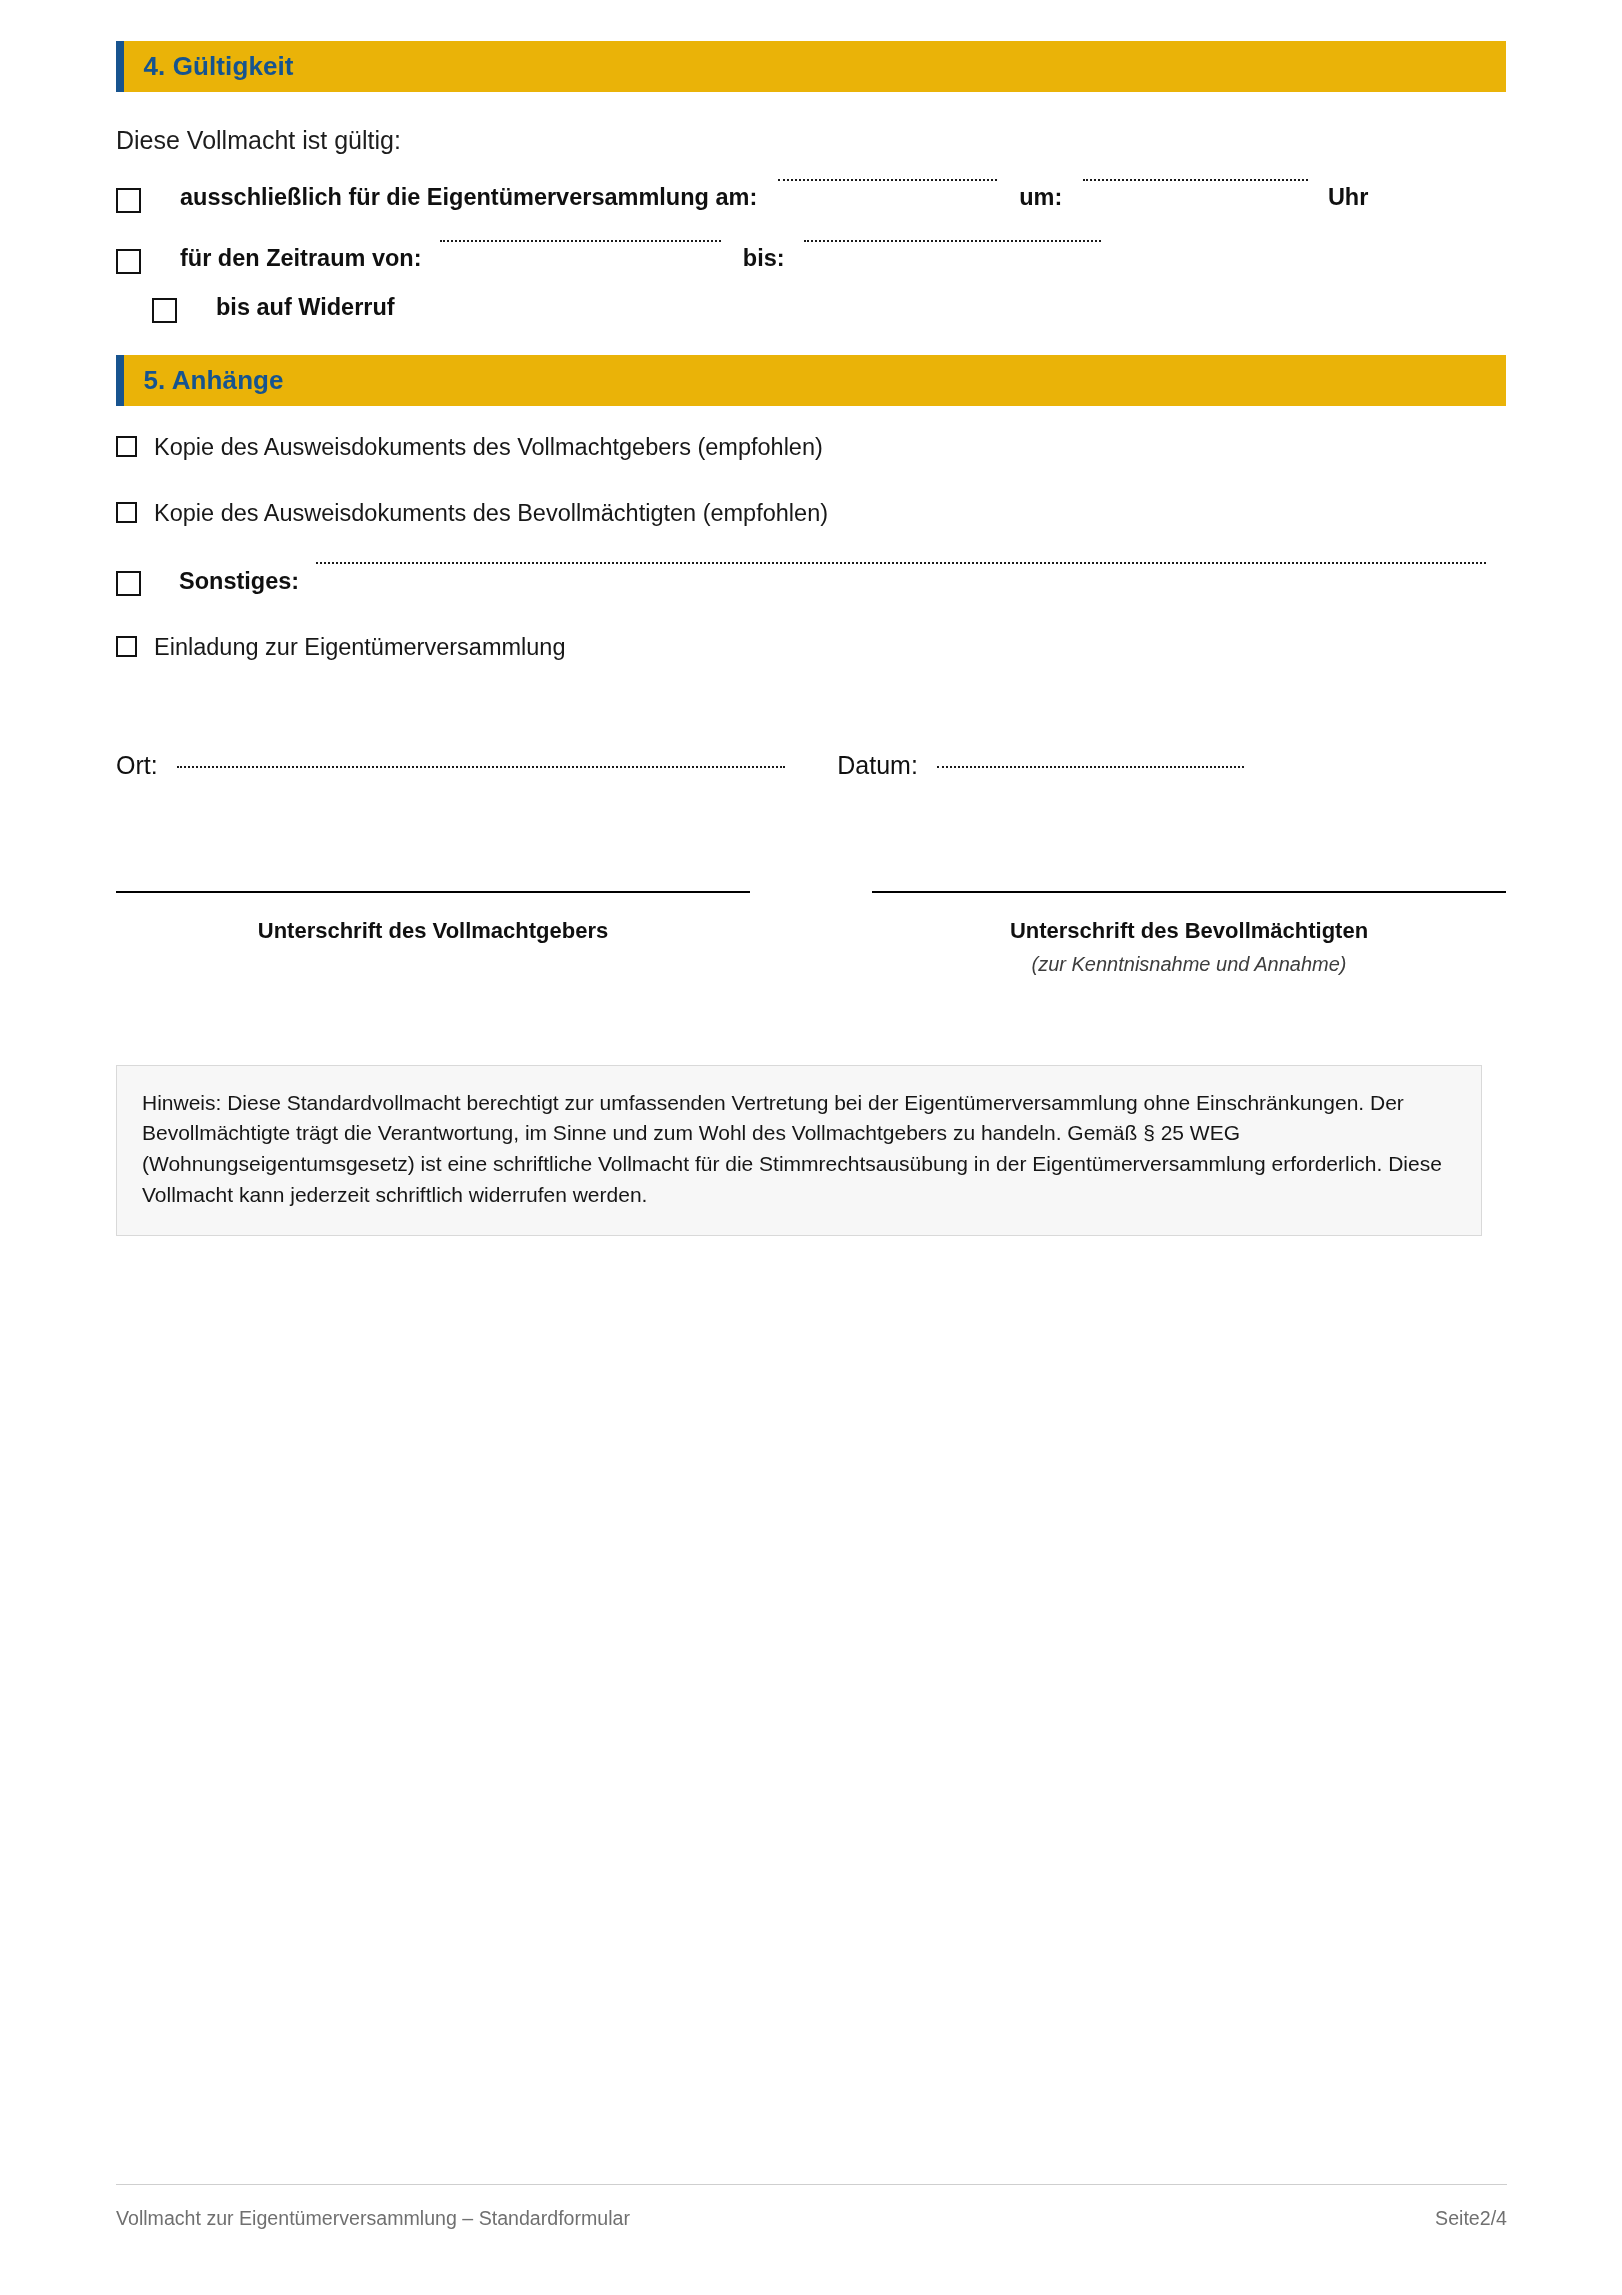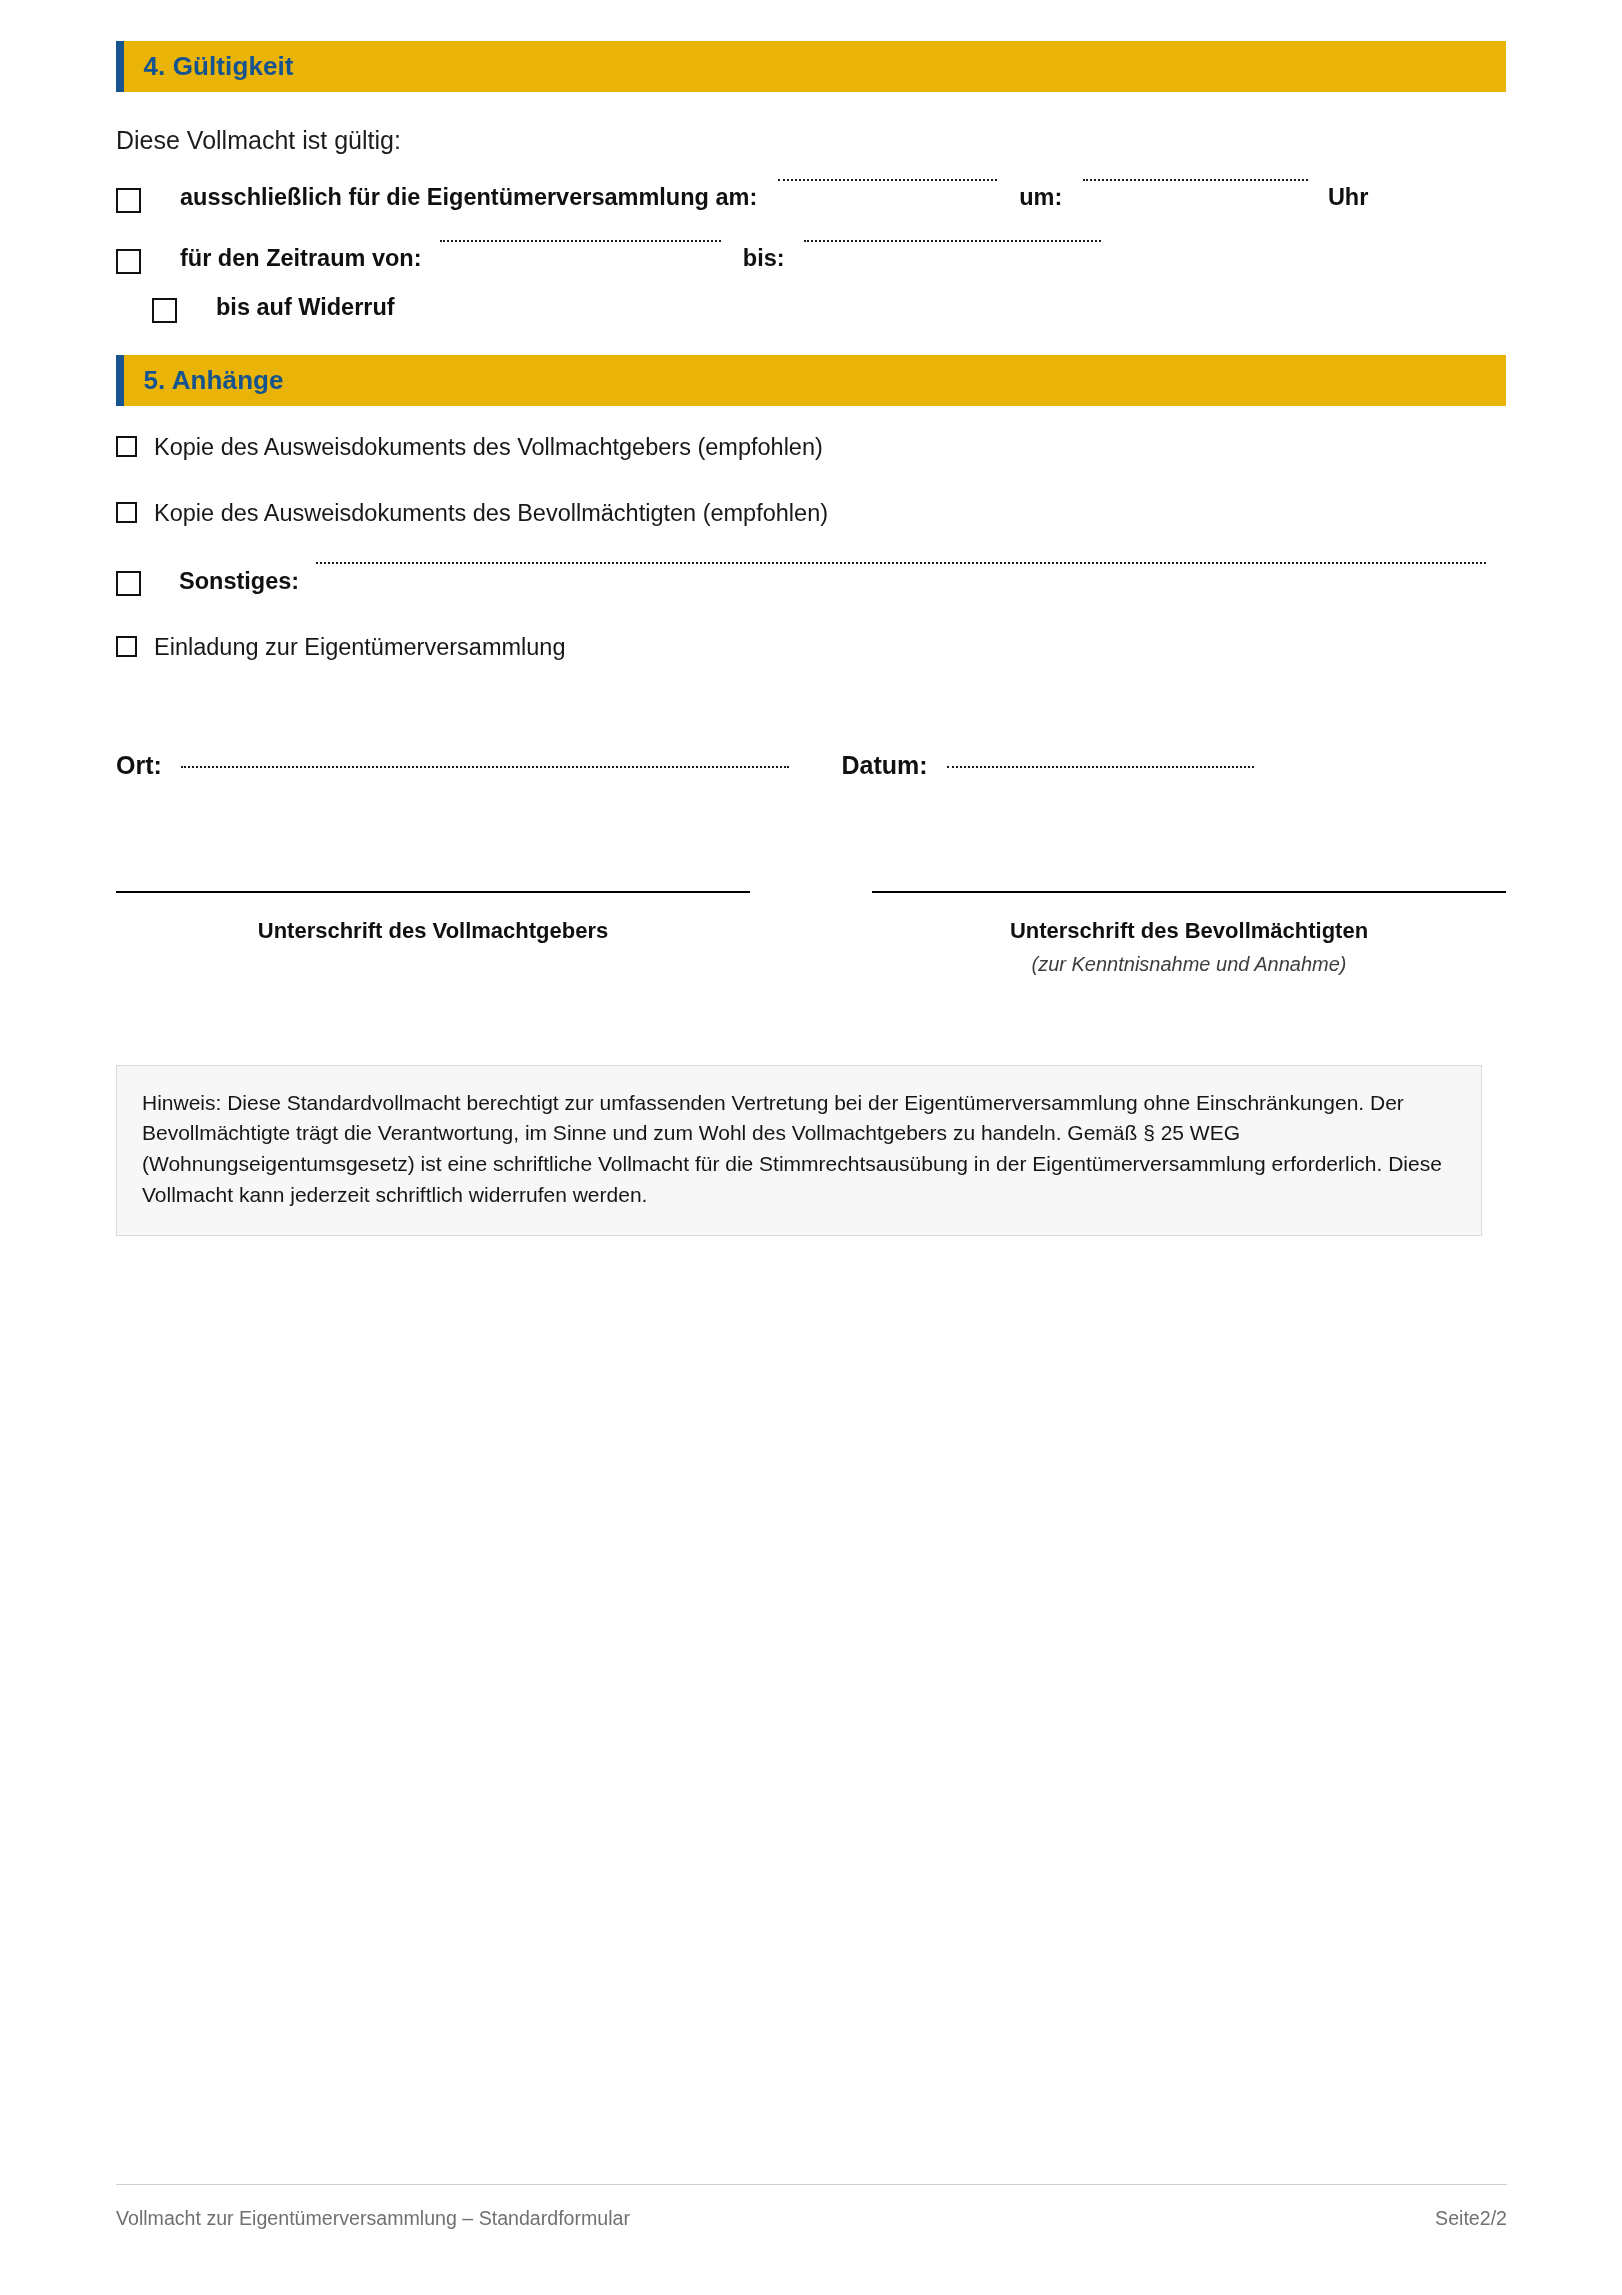--- a/index.html
+++ b/index.html
@@ -121,21 +121,21 @@
 
   
   .ortdatum {
     margin-top: 90px;
     display: flex;
     align-items: baseline;
     white-space: nowrap;
   }
   .ortdatum .lbl {
     font-size: 25px;
-    font-weight: bold;
+    font-weight: normal;
     color: #101010;
   }
 
   
   .signatures {
     margin-top: 111px;
     display: flex;
   }
   .sig-col {
     display: flex;
@@ -292,17 +292,17 @@
     <div class="hinweis">
       <p><b>Hinweis:</b><span> Diese Standardvollmacht berechtigt zur umfassenden Vertretung bei der Eigentümerversammlung ohne Einschränkungen. Der Bevollmächtigte trägt die Verantwortung, im Sinne und zum Wohl des Vollmachtgebers zu handeln. Gemäß § 25 WEG (Wohnungseigentumsgesetz) ist eine schriftliche Vollmacht für die Stimmrechtsausübung in der Eigentümerversammlung erforderlich. Diese Vollmacht kann jederzeit schriftlich widerrufen werden.</span></p>
     </div>
 
   </div>
 
   <div class="footer">
     <div class="rule"></div>
     <div class="row">
       <span class="ftxt">Vollmacht zur Eigentümerversammlung – Standardformular</span>
-      <span class="ftxt">Seite2/2</span>
+      <span class="ftxt">Seite2/4</span>
     </div>
   </div>
 </div>
 
 
 </body></html>

